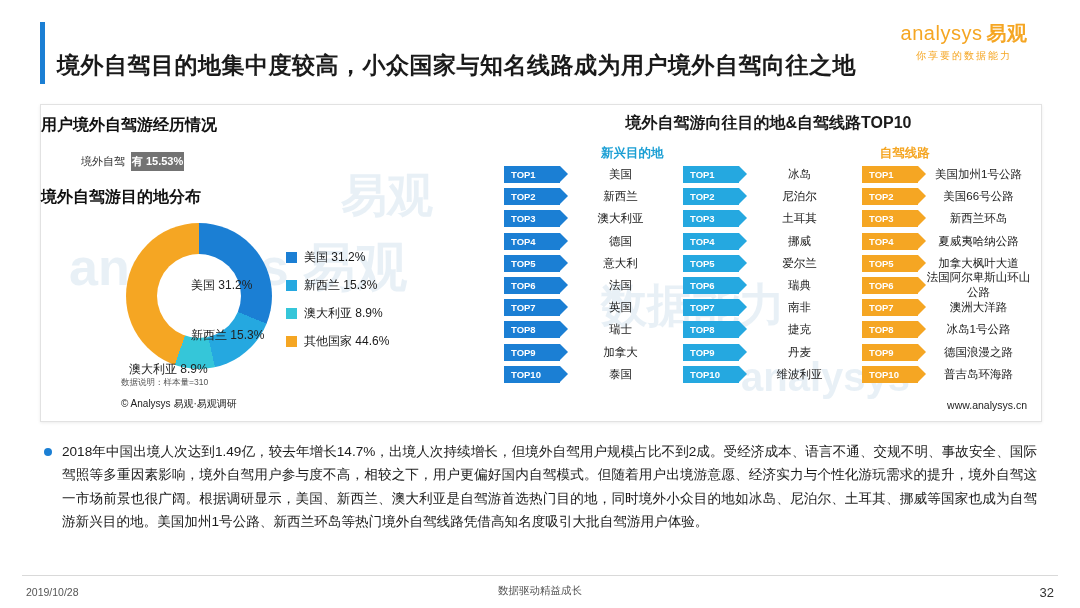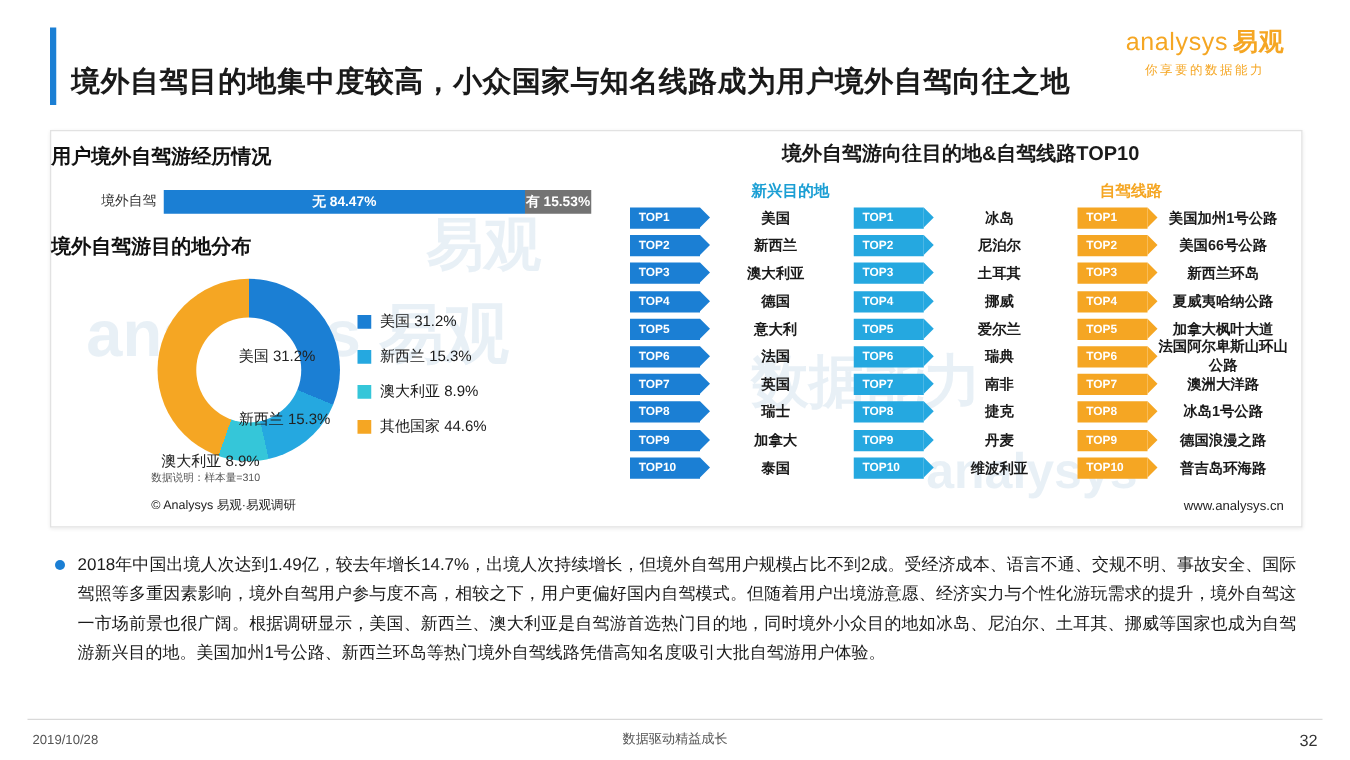--- a/index.html
+++ b/index.html
@@ -131,21 +131,21 @@
     content:"";position:absolute;right:-8px;top:0;width:0;height:0;
     border-top:8.5px solid transparent;border-bottom:8.5px solid transparent;
   }
   .tag-blue{background:#1b7fd4;}
   .tag-blue::after{border-left:8px solid #1b7fd4;}
   .tag-cyan{background:#25a8e0;}
   .tag-cyan::after{border-left:8px solid #25a8e0;}
   .tag-orange{background:#f5a623;}
   .tag-orange::after{border-left:8px solid #f5a623;}
   .tval{
-    flex:1;text-align:center;font-size:11.5px;color:#1a1a1a;padding-left:6px;font-weight:bold;
+    flex:1;text-align:center;font-size:11.5px;color:#1a1a1a;padding-left:6px;
   }
 
   
   .bullet{
     position:absolute;left:44px;top:440px;width:1000px;display:flex;
   }
   .dot{
     width:8px;height:8px;border-radius:50%;background:#1b7fd4;
     margin-top:8px;margin-right:10px;flex:0 0 auto;
   }
@@ -185,23 +185,20 @@
     <div class="watermark wm2">易观</div>
     <div class="watermark wm3">数据能力</div>
     <div class="watermark wm4">analysys</div>
 
     <div class="left-col">
       <div class="sec-title" style="position:absolute;left:0;top:10px;width:455px;">用户境外自驾游经历情况</div>
 
       <div class="h-bar-wrap">
         <div class="h-bar-label">境外自驾</div>
         <div class="h-bar">
-          <div class="seg-no" style="width:84.47%;">
-            <span>无 84.47%</span>
-          </div>
           <div class="seg-yes" style="width:15.53%;">
             <span>有 15.53%</span>
           </div>
         </div>
       </div>
 
       <div class="sec-title donut-title">境外自驾游目的地分布</div>
 
       <div class="donut-area">
         <div class="donut" style="background:conic-gradient(#1b7fd4 0 31.2%, #25a8e0 31.2% 46.5%, #35c6d9 46.5% 55.4%, #f5a623 55.4% 100%);"></div>

